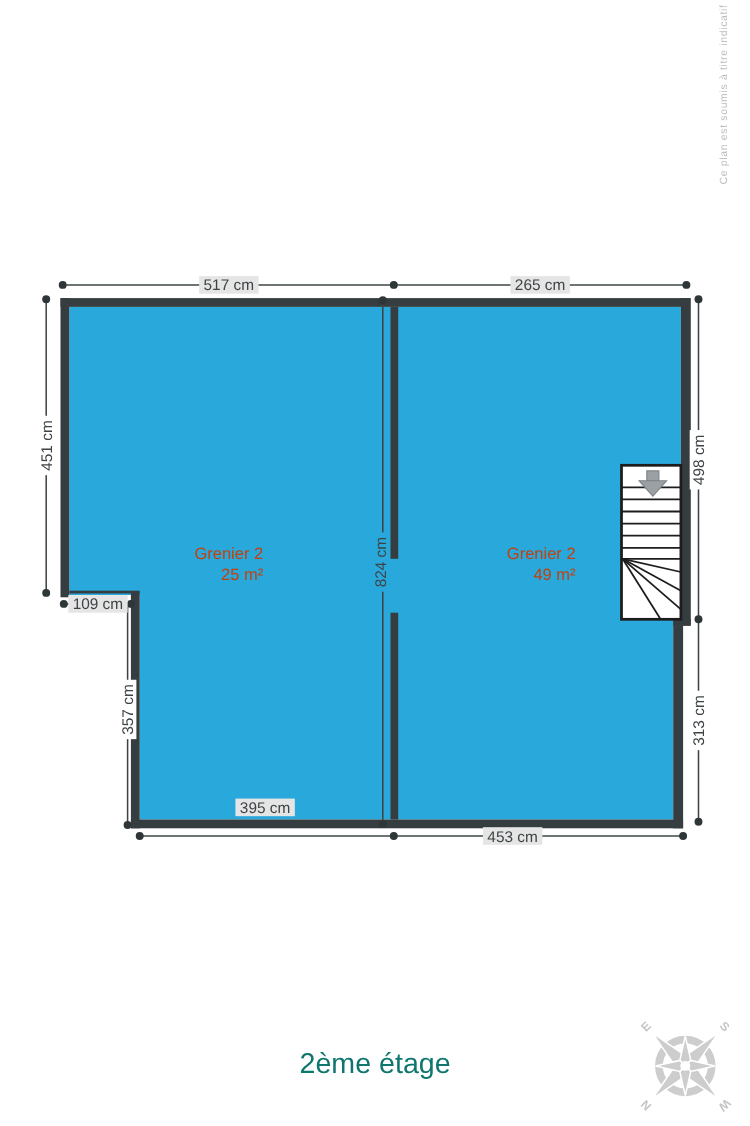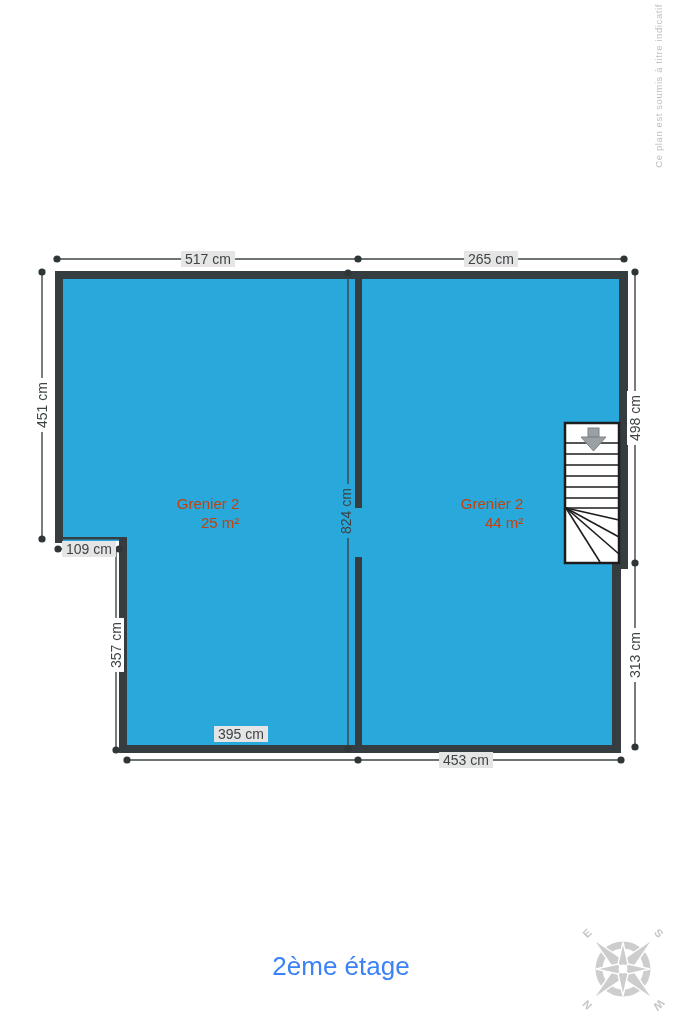--- a/index.html
+++ b/index.html
@@ -8,21 +8,21 @@
   .stage{position:absolute;inset:0;width:682px;height:1024px;}
   svg.plan{position:absolute;left:0;top:0;}
   .lbl{position:absolute;font-size:14px;color:#3e4446;white-space:nowrap;
        transform:translate(-50%,-50%);line-height:1;padding:1px 4px;}
   .lbl.h{background:#e5e5e5;}
   .lbl.v{transform:translate(-50%,-50%) rotate(-90deg);background:#fff;}
   .lbl.v.on-floor{background:#29a8dc;}
   .room-label{position:absolute;transform:translate(-50%,-50%);text-align:right;
        color:#c2410c;font-size:15px;line-height:1.25;white-space:nowrap;}
   .plan-title{position:absolute;left:0;top:951px;width:682px;text-align:center;
-       font-size:26px;color:#3b82f6;}
+       font-size:26px;color:#0f766e;}
   .watermark{position:absolute;left:653px;top:4px;writing-mode:vertical-rl;
        transform:rotate(180deg);font-size:9.5px;letter-spacing:.6px;color:#bdbdbd;}
   .compass{position:absolute;left:575px;top:920px;}
 </style>
 </head>
 <body>
 
 <div class="stage">
 
   <svg class="plan" width="682" height="1024" viewBox="0 0 682 1024">
@@ -107,21 +107,21 @@
   <span class="lbl v" style="left:116px;top:645px;">357 cm</span>
   <span class="lbl h" style="left:241px;top:734px;">395 cm</span>
   <span class="lbl h" style="left:466px;top:760px;">453 cm</span>
 
   <div class="room-label" style="left:208px;top:514px;">
     <div>Grenier 2</div>
     <div>25 m²</div>
   </div>
   <div class="room-label" style="left:492px;top:514px;">
     <div>Grenier 2</div>
-    <div>44 m²</div>
+    <div>49 m²</div>
   </div>
 
   <div class="plan-title">2ème étage</div>
 
   <div class="watermark">Ce plan est soumis à titre indicatif</div>
 
   <svg class="compass" width="96" height="96" viewBox="0 0 96 96">
     <g transform="translate(48,49)">
       <circle r="24" fill="none" stroke="#cdcdcd" stroke-width="7"></circle>
 

